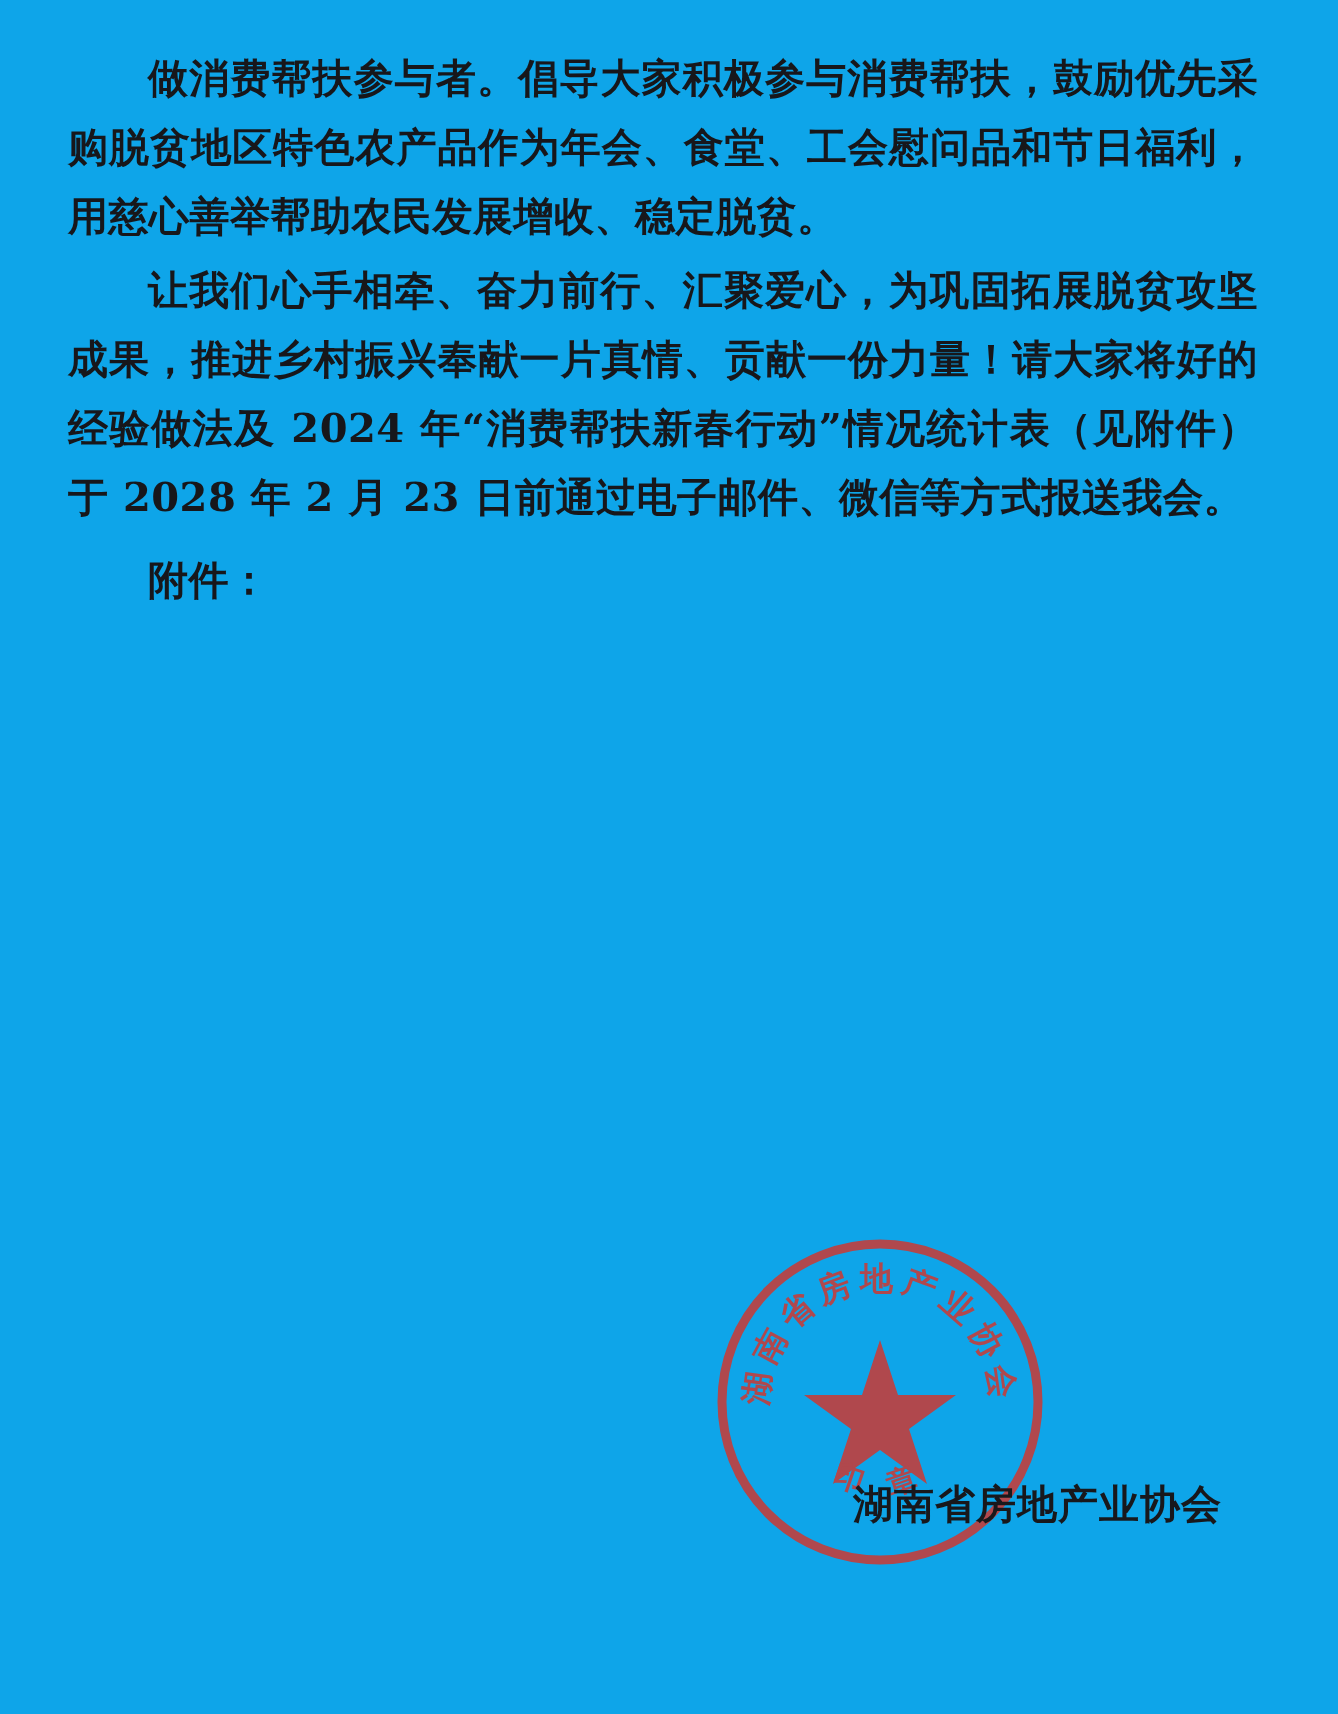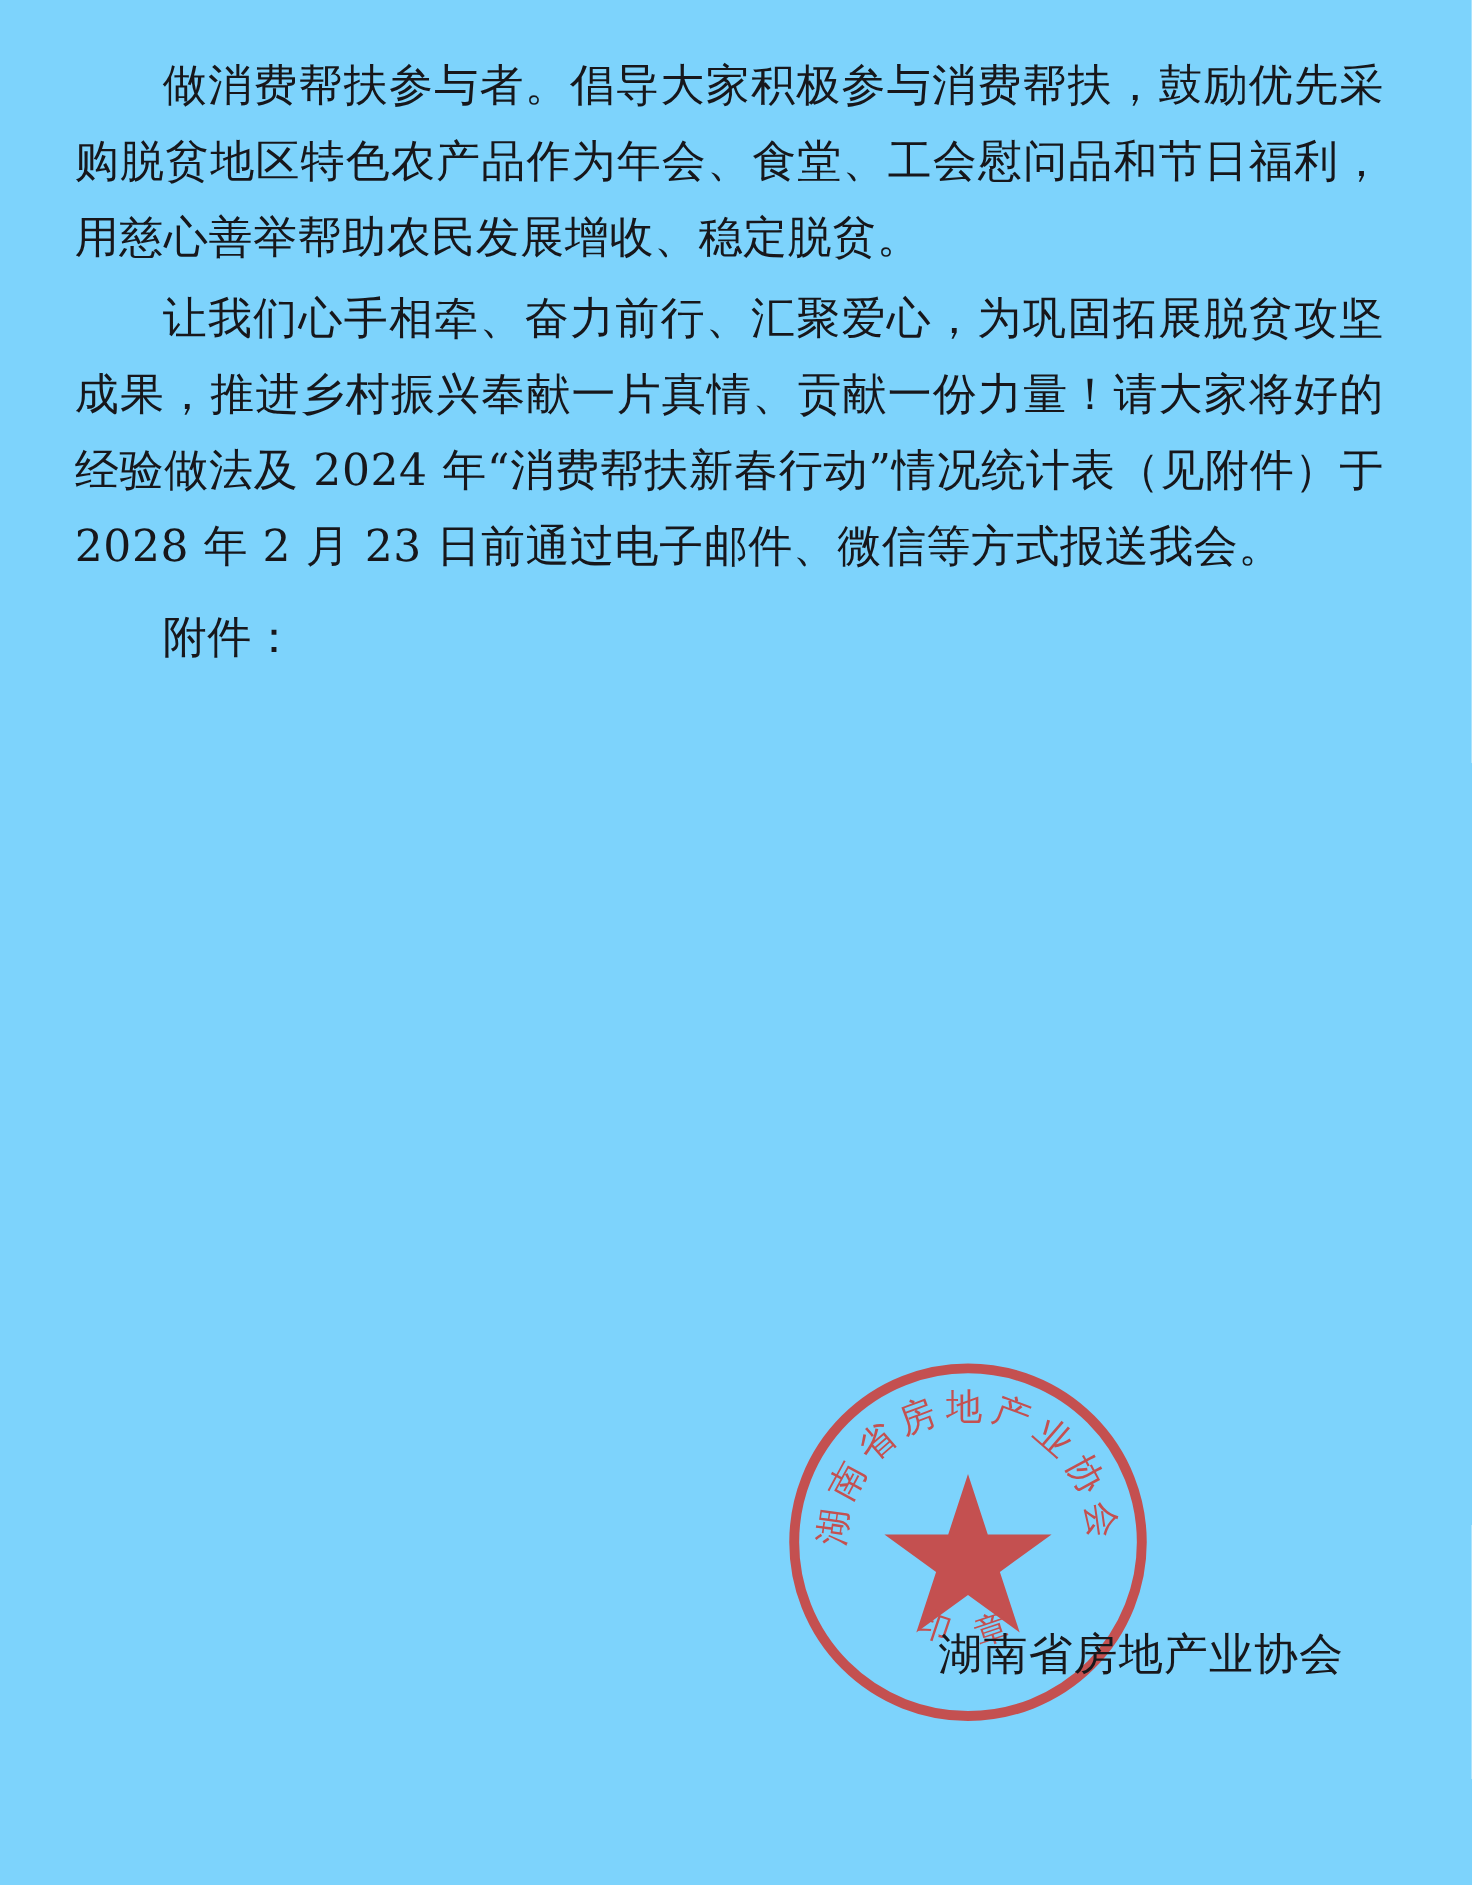--- a/index.html
+++ b/index.html
@@ -12,21 +12,22 @@
     height: 1714px;
     position: relative;
     font-family: "DejaVu Serif", "Liberation Serif", serif;
     color: #16161a;
     overflow: hidden;
   }
 
   .page {
     position: absolute;
     inset: 0;
-    background: #7dd3fc;
+    background: #0ea5e9;
+    font-weight: bold;
   }
 
   .content {
     position: absolute;
     left: 68px;
     top: 44px;
     width: 1190px;
   }
 
   p.para {

